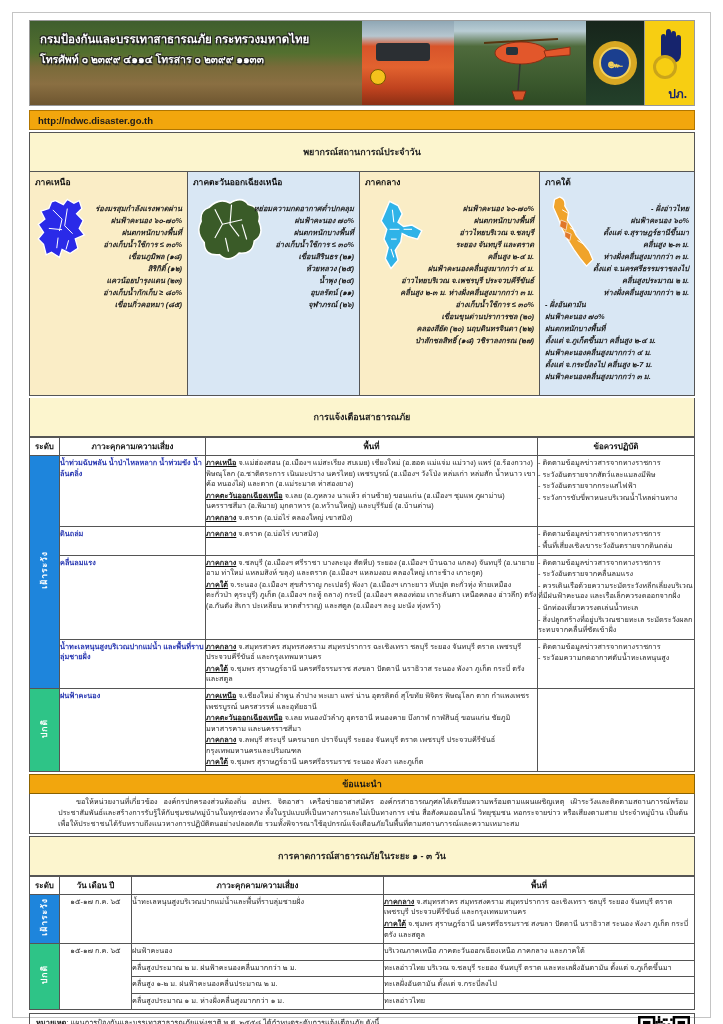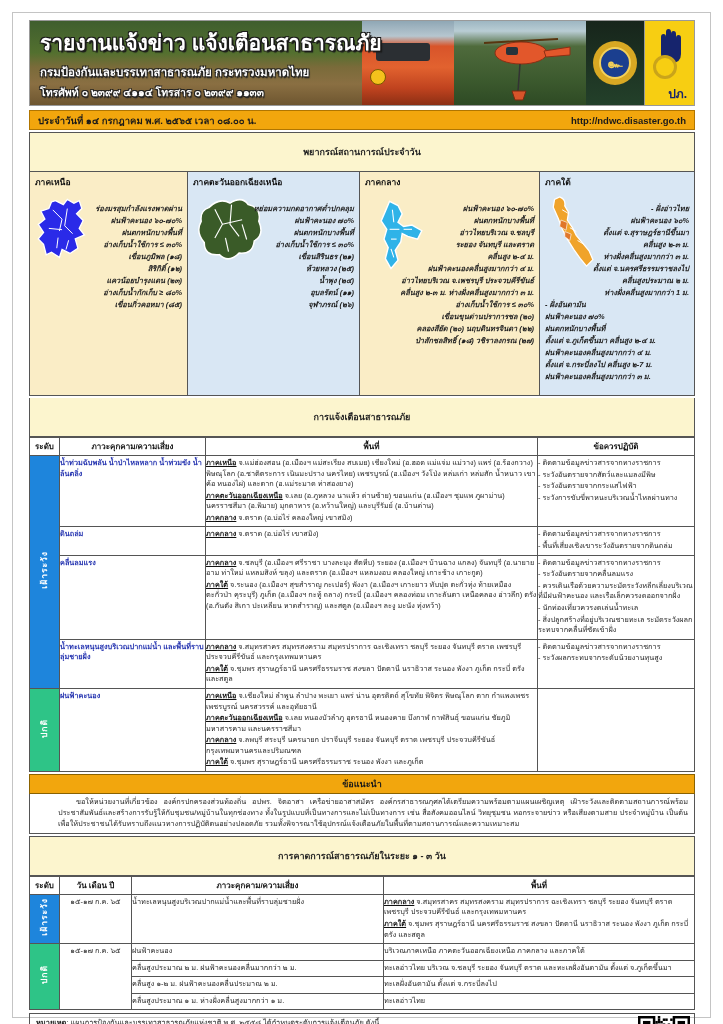--- a/index.html
+++ b/index.html
@@ -106,28 +106,26 @@
         </div>
       </div>
       <div class="ph-logo2">
         <svg class="hand" viewBox="0 0 30 40">
           <path d="M6 22 V10 q0-3 2.5-3 T11 10 v8 V5 q0-3 2.5-3 T16 5 v13 V7 q0-3 2.5-3 T21 7 v12 v-8 q0-3 2.5-3 T26 11 v16 q0 9-10 9 T6 27 Z" fill="#16246d"></path>
         </svg>
         <div class="pp-circle"></div>
         <div class="pp-text">ปภ.</div>
       </div>
       <div class="banner-text">
-        <div class="bt-title">รายงานแจ้งข่าว แจ้งเตือนสาธารณภัย</div>
         <div class="bt-sub">กรมป้องกันและบรรเทาสาธารณภัย  กระทรวงมหาดไทย</div>
         <div class="bt-phone">โทรศัพท์ ๐ ๒๓๙๙ ๔๑๑๔  โทรสาร ๐ ๒๓๙๙ ๑๑๓๓</div>
       </div>
     </div>
 
     <div class="datebar">
-      <span class="d">ประจำวันที่ ๑๔ กรกฎาคม พ.ศ. ๒๕๖๕ เวลา ๐๘.๐๐ น.</span>
       <span class="u">http://ndwc.disaster.go.th</span>
     </div>
 
     <div class="sec-pale">พยากรณ์สถานการณ์ประจำวัน</div>
     <div class="regions" id="forecast-regions">
         <div class="region-col rc-1" style="background: rgb(250, 237, 198);">
           <div class="region-name">ภาคเหนือ</div>
           <div class="region-map" style="color: rgb(42, 42, 232); left: 3px; top: 22px;"><svg width="66" height="78" viewBox="0 0 100 110">
               <path fill="currentColor" stroke="#fff" stroke-width="2" d="M34 6 L46 12 52 4 62 10 70 6 74 18 66 26 76 36 70 48 78 58 64 64 68 78 56 86 44 80 40 92 28 84 20 88 16 72 8 64 16 54 8 42 18 34 12 22 24 18 28 8 Z"></path>
               <g stroke="#fff" stroke-width="1.5" fill="none">
@@ -216,21 +214,21 @@
               </g>
             </svg></div>
           <div class="region-lines">
             <div class="rl-right">- ฝั่งอ่าวไทย</div>
             <div class="rl-right">ฝนฟ้าคะนอง ๖๐%</div>
             <div class="rl-right">ตั้งแต่ จ.สุราษฎร์ธานีขึ้นมา</div>
             <div class="rl-right">คลื่นสูง ๒-๓ ม.</div>
             <div class="rl-right">ห่างฝั่งคลื่นสูงมากกว่า ๓ ม.</div>
             <div class="rl-right">ตั้งแต่ จ.นครศรีธรรมราชลงไป</div>
             <div class="rl-right">คลื่นสูงประมาณ ๒ ม.</div>
-            <div class="rl-right">ห่างฝั่งคลื่นสูงมากกว่า 1 ม.</div>
+            <div class="rl-right">ห่างฝั่งคลื่นสูงมากกว่า ๒ ม.</div>
             <div class="rl-left">- ฝั่งอันดามัน</div>
             <div class="rl-left">ฝนฟ้าคะนอง ๗๐%</div>
             <div class="rl-left">ฝนตกหนักบางพื้นที่</div>
             <div class="rl-left">ตั้งแต่ จ.ภูเก็ตขึ้นมา คลื่นสูง ๒-๔ ม.</div>
             <div class="rl-left">ฝนฟ้าคะนองคลื่นสูงมากกว่า ๔ ม.</div>
             <div class="rl-left">ตั้งแต่ จ.กระบี่ลงไป คลื่นสูง ๒-7 ม.</div>
             <div class="rl-left">ฝนฟ้าคะนองคลื่นสูงมากกว่า ๓ ม.</div>
           </div>
         </div>
       </div>
@@ -292,21 +290,21 @@
             </td>
           </tr>
           <tr>
             <td class="threat">น้ำทะเลหนุนสูงบริเวณปากแม่น้ำ และพื้นที่ราบลุ่มชายฝั่ง</td>
             <td>
               <div class="area-seg"><span class="reg">ภาคกลาง</span> จ.สมุทรสาคร สมุทรสงคราม สมุทรปราการ ฉะเชิงเทรา ชลบุรี ระยอง จันทบุรี ตราด เพชรบุรี ประจวบคีรีขันธ์ และกรุงเทพมหานคร</div>
               <div class="area-seg"><span class="reg">ภาคใต้</span> จ.ชุมพร สุราษฎร์ธานี นครศรีธรรมราช สงขลา ปัตตานี นราธิวาส ระนอง พังงา ภูเก็ต กระบี่ ตรัง และสตูล</div>
             </td>
             <td>
               <div class="act-line">- ติดตามข้อมูลข่าวสารจากทางราชการ</div>
-              <div class="act-line">- ระวังผลกระทบจากระดับน้วยงานทุนสูง</div>
+              <div class="act-line">- ระวัอมความกดอากาศตับน้ำทะเลหนุนสูง</div>
             </td>
           </tr>
           <tr>
             <td class="level-cell" rowspan="1" style="background: rgb(46, 196, 135);"><span class="vert">ปกติ</span></td>
             <td class="threat">ฝนฟ้าคะนอง</td>
             <td>
               <div class="area-seg"><span class="reg">ภาคเหนือ</span> จ.เชียงใหม่ ลำพูน ลำปาง พะเยา แพร่ น่าน อุตรดิตถ์ สุโขทัย พิจิตร พิษณุโลก ตาก กำแพงเพชร เพชรบูรณ์ นครสวรรค์ และอุทัยธานี</div>
               <div class="area-seg"><span class="reg">ภาคตะวันออกเฉียงเหนือ</span> จ.เลย หนองบัวลำภู อุดรธานี หนองคาย บึงกาฬ กาฬสินธุ์ ขอนแก่น ชัยภูมิ มหาสารคาม และนครราชสีมา</div>
               <div class="area-seg"><span class="reg">ภาคกลาง</span> จ.ลพบุรี สระบุรี นครนายก ปราจีนบุรี ระยอง จันทบุรี ตราด เพชรบุรี ประจวบคีรีขันธ์ กรุงเทพมหานครและปริมณฑล</div>
               <div class="area-seg"><span class="reg">ภาคใต้</span> จ.ชุมพร สุราษฎร์ธานี นครศรีธรรมราช ระนอง พังงา และภูเก็ต</div>

